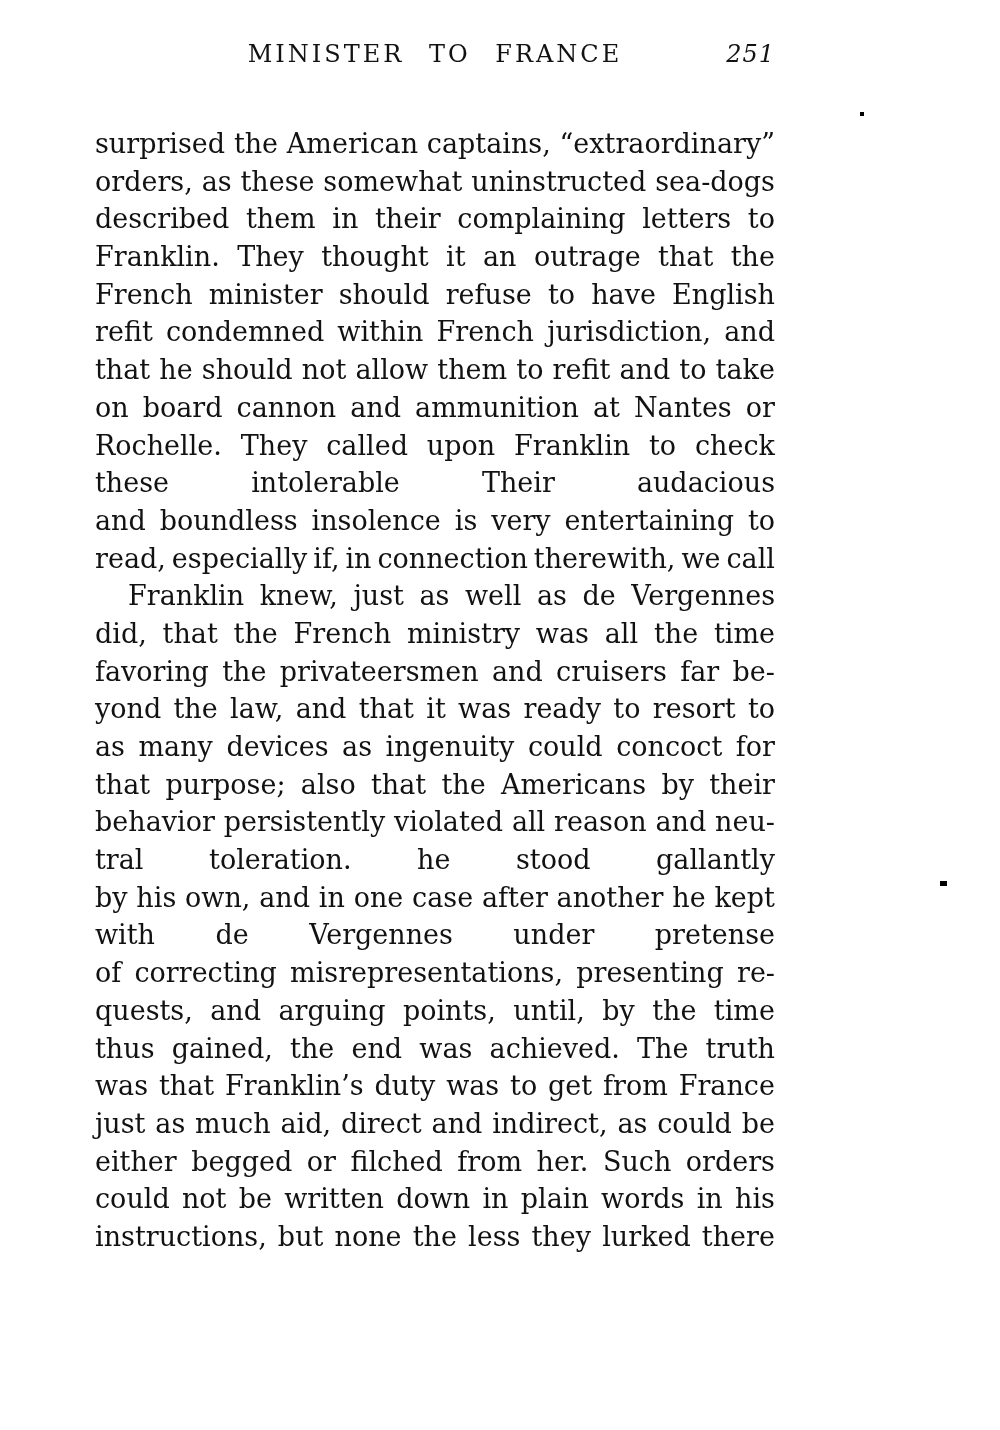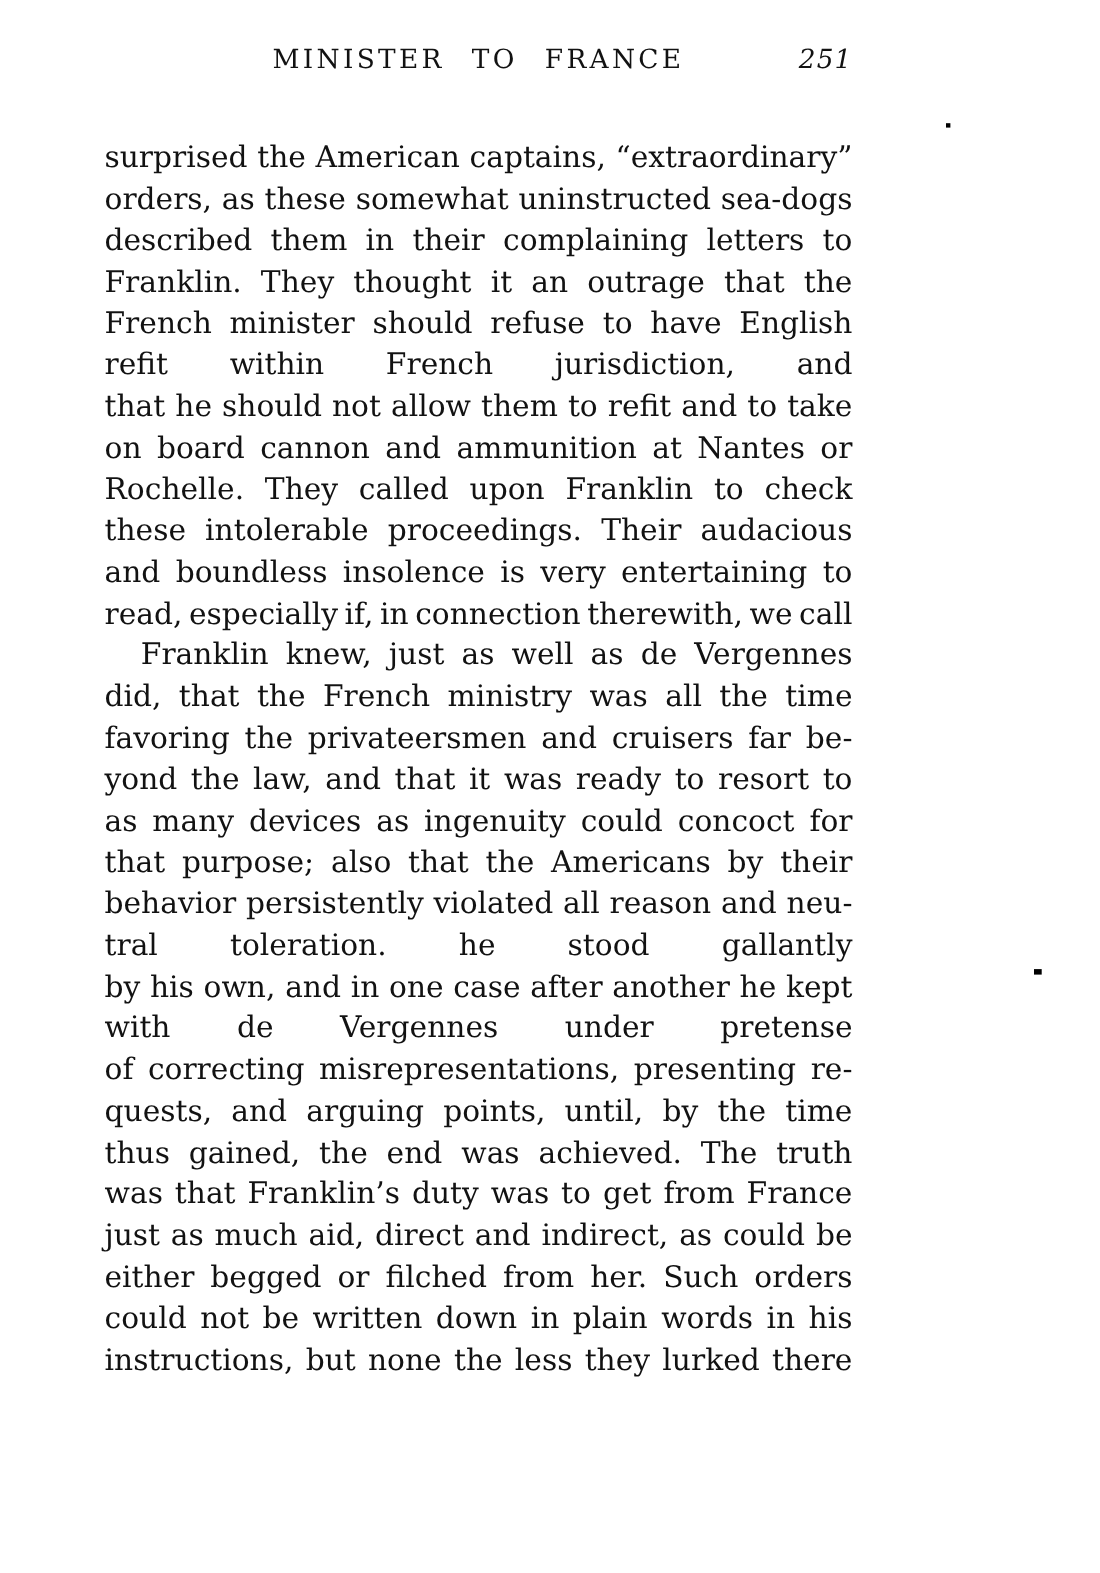--- a/index.html
+++ b/index.html
@@ -78,25 +78,25 @@
     <div class="running-title">MINISTER TO FRANCE</div>
     <div class="running-page-number">251</div>
   </div>
 
   <div class="text-block">
       <div class="line"><span>surprised</span><span>the</span><span>American</span><span>captains,</span><span>“extraordinary”</span></div>
       <div class="line"><span>orders,</span><span>as</span><span>these</span><span>somewhat</span><span>uninstructed</span><span>sea-dogs</span></div>
       <div class="line"><span>described</span><span>them</span><span>in</span><span>their</span><span>complaining</span><span>letters</span><span>to</span></div>
       <div class="line"><span>Franklin.</span><span>They</span><span>thought</span><span>it</span><span>an</span><span>outrage</span><span>that</span><span>the</span></div>
       <div class="line"><span>French</span><span>minister</span><span>should</span><span>refuse</span><span>to</span><span>have</span><span>English</span></div>
-      <div class="line"><span>refit</span><span>within</span><span>French</span><span>jurisdiction,</span><span>and</span></div>
+      <div class="line"><span>refit</span><span>condemned</span><span>within</span><span>French</span><span>jurisdiction,</span><span>and</span></div>
       <div class="line"><span>that</span><span>he</span><span>should</span><span>not</span><span>allow</span><span>them</span><span>to</span><span>refit</span><span>and</span><span>to</span><span>take</span></div>
       <div class="line"><span>on</span><span>board</span><span>cannon</span><span>and</span><span>ammunition</span><span>at</span><span>Nantes</span><span>or</span></div>
       <div class="line"><span>Rochelle.</span><span>They</span><span>called</span><span>upon</span><span>Franklin</span><span>to</span><span>check</span></div>
-      <div class="line"><span>these</span><span>intolerable</span><span>proceedings.</span><span>Their</span><span>audacious</span></div>
+      <div class="line"><span>these</span><span>intolerable</span><span>Their</span><span>audacious</span></div>
       <div class="line"><span>and</span><span>boundless</span><span>insolence</span><span>is</span><span>very</span><span>entertaining</span><span>to</span></div>
       <div class="line"><span>read,</span><span>especially</span><span>if,</span><span>in</span><span>connection</span><span>therewith,</span><span>we</span><span>call</span></div>
       <div class="line indent"><span>Franklin</span><span>knew,</span><span>just</span><span>as</span><span>well</span><span>as</span><span>de</span><span>Vergennes</span></div>
       <div class="line"><span>did,</span><span>that</span><span>the</span><span>French</span><span>ministry</span><span>was</span><span>all</span><span>the</span><span>time</span></div>
       <div class="line"><span>favoring</span><span>the</span><span>privateersmen</span><span>and</span><span>cruisers</span><span>far</span><span>be-</span></div>
       <div class="line"><span>yond</span><span>the</span><span>law,</span><span>and</span><span>that</span><span>it</span><span>was</span><span>ready</span><span>to</span><span>resort</span><span>to</span></div>
       <div class="line"><span>as</span><span>many</span><span>devices</span><span>as</span><span>ingenuity</span><span>could</span><span>concoct</span><span>for</span></div>
       <div class="line"><span>that</span><span>purpose;</span><span>also</span><span>that</span><span>the</span><span>Americans</span><span>by</span><span>their</span></div>
       <div class="line"><span>behavior</span><span>persistently</span><span>violated</span><span>all</span><span>reason</span><span>and</span><span>neu-</span></div>
       <div class="line"><span>tral</span><span>toleration.</span><span>he</span><span>stood</span><span>gallantly</span></div>

